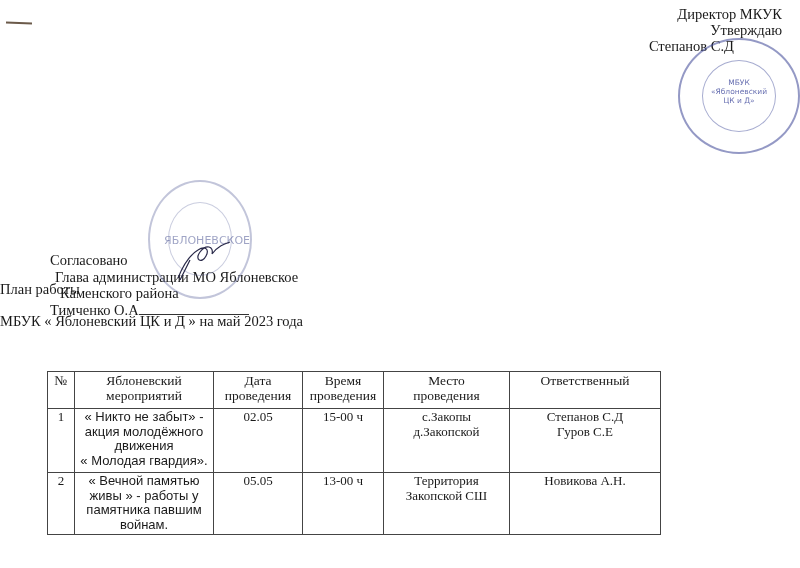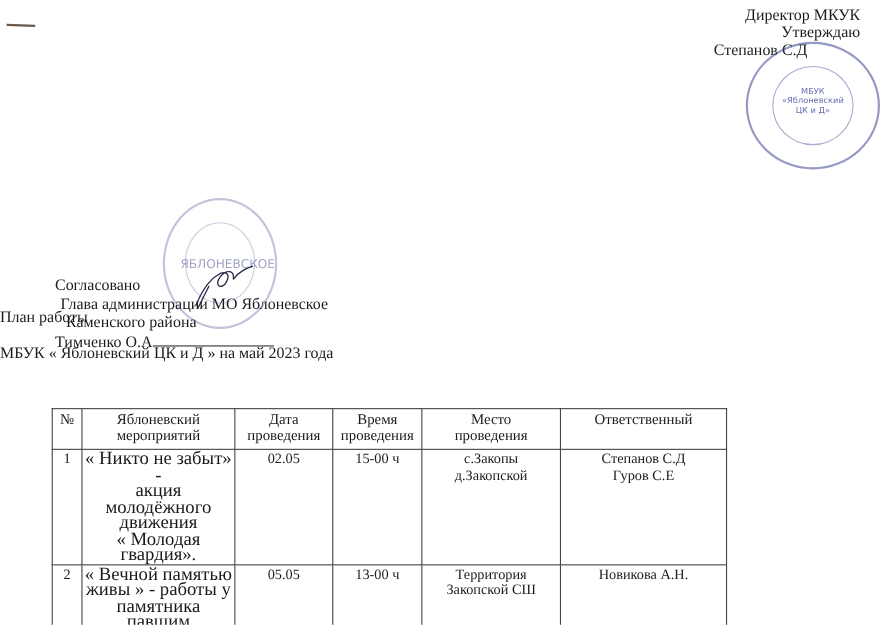--- a/index.html
+++ b/index.html
@@ -34,21 +34,21 @@
   table.plan td, table.plan th {
     border: 1px solid #444; vertical-align: top; text-align: center; padding: 1px 2px; font-weight: normal;
   }
   table.plan th { font-size: 13.5px; line-height: 15px; }
   .c-num { width: 22px; }
   .c-name { width: 134px; }
   .c-date { width: 84px; }
   .c-time { width: 76px; }
   .c-place { width: 121px; }
   .c-resp { width: 146px; }
-  .name-cell { font-family: Liberation Serif, serif; font-size: 17px; line-height: 14.5px; }
+  .name-cell { font-family: Liberation Sans, sans-serif; font-size: 13px; line-height: 14.5px; }
   tr.h { height: 37px; }
   tr.r1 { height: 64px; }
   tr.r2 { height: 62px; }
   .line { display: block; }
 </style>
 </head>
 <body>
 
 <div class="abs dash"></div>
 

